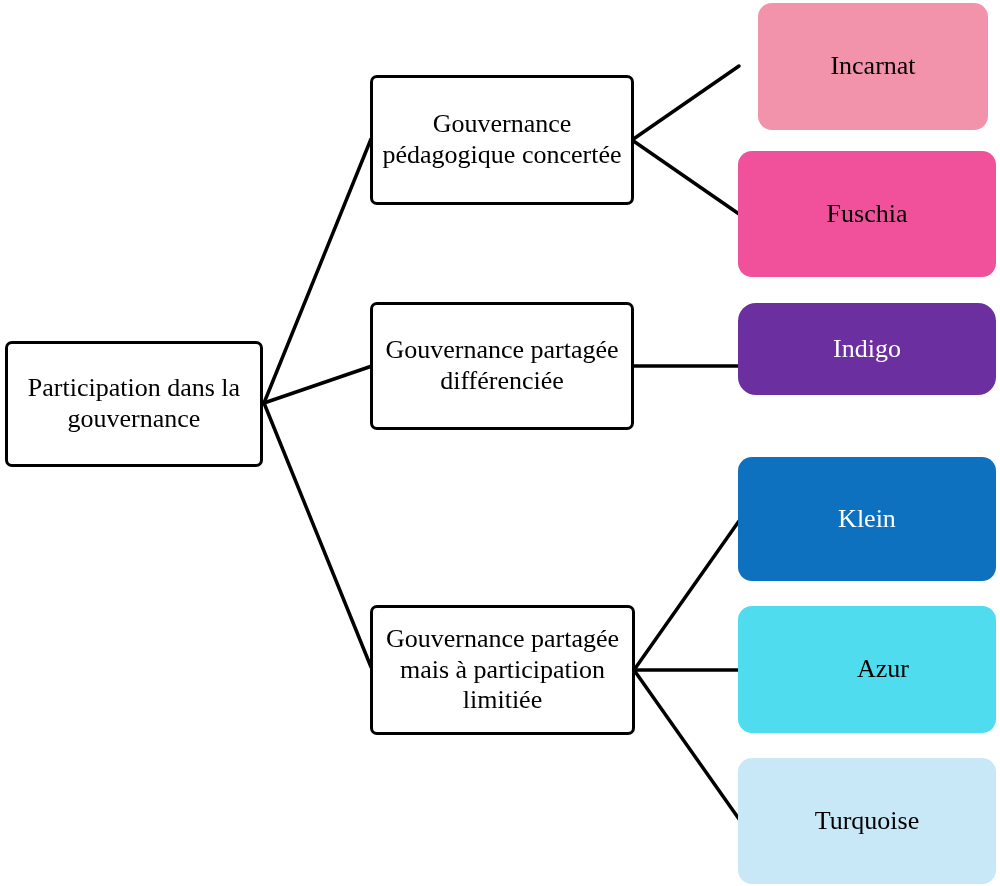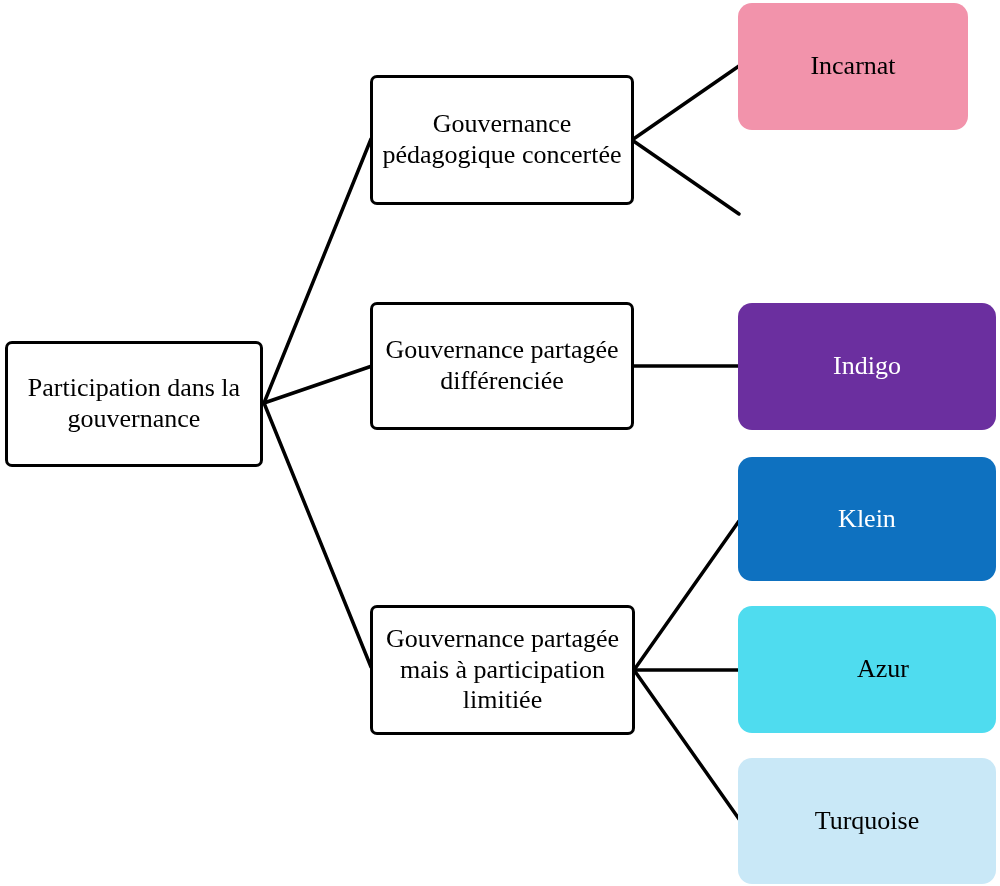--- a/index.html
+++ b/index.html
@@ -40,23 +40,23 @@
     border-radius: 7px;
   }
   .node--leaf {
     border: none;
     border-radius: 14px;
   }
   .n-root  { left: 5px;   top: 341px; width: 258px; height: 126px; }
   .n-mid1  { left: 370px; top: 75px;  width: 264px; height: 130px; }
   .n-mid2  { left: 370px; top: 302px; width: 264px; height: 128px; }
   .n-mid3  { left: 370px; top: 605px; width: 265px; height: 130px; }
-  .n-leaf1 { left: 738px; top: 3px;   width: 230px; height: 127px; }
+  .n-leaf1 { left: 758px; top: 3px;   width: 230px; height: 127px; }
   .n-leaf2 { left: 738px; top: 151px; width: 258px; height: 126px; }
-  .n-leaf3 { left: 738px; top: 303px; width: 258px; height: 127px; }
+  .n-leaf3 { left: 738px; top: 303px; width: 258px; height: 92px; border-radius: 18px; }
   .n-leaf4 { left: 738px; top: 457px; width: 258px; height: 124px; }
   .n-leaf5 { left: 738px; top: 606px; width: 258px; height: 127px; }
   .n-leaf6 { left: 738px; top: 758px; width: 258px; height: 126px; }
 </style>
 </head>
 <body>
 
 <div class="canvas" style="background: rgb(255, 255, 255);">
 
   <svg class="edges" viewBox="0 0 1000 886" xmlns="http://www.w3.org/2000/svg">
@@ -91,20 +91,23 @@
   <div class="node node--outline n-mid3" style="border-color: rgb(0, 0, 0);">
     <span>Gouvernance partagée
 mais à participation
 limitiée</span>
   </div>
 
   <div class="node node--leaf n-leaf1" style="background-color: rgb(242, 147, 171); color: rgb(0, 0, 0);">
     <span>Incarnat</span>
   </div>
 
+  <div class="node node--leaf n-leaf2" style="background-color: rgb(241, 81, 154); color: rgb(0, 0, 0);">
+    <span>Fuschia</span>
+  </div>
 
   <div class="node node--leaf n-leaf3" style="background-color: rgb(107, 47, 159); color: rgb(255, 255, 255);">
     <span>Indigo</span>
   </div>
 
   <div class="node node--leaf n-leaf4" style="background-color: rgb(14, 113, 192); color: rgb(255, 255, 255);">
     <span>Klein</span>
   </div>
 
   <div class="node node--leaf n-leaf5" style="background-color: rgb(79, 220, 239); color: rgb(0, 0, 0); padding-left: 32px;">

